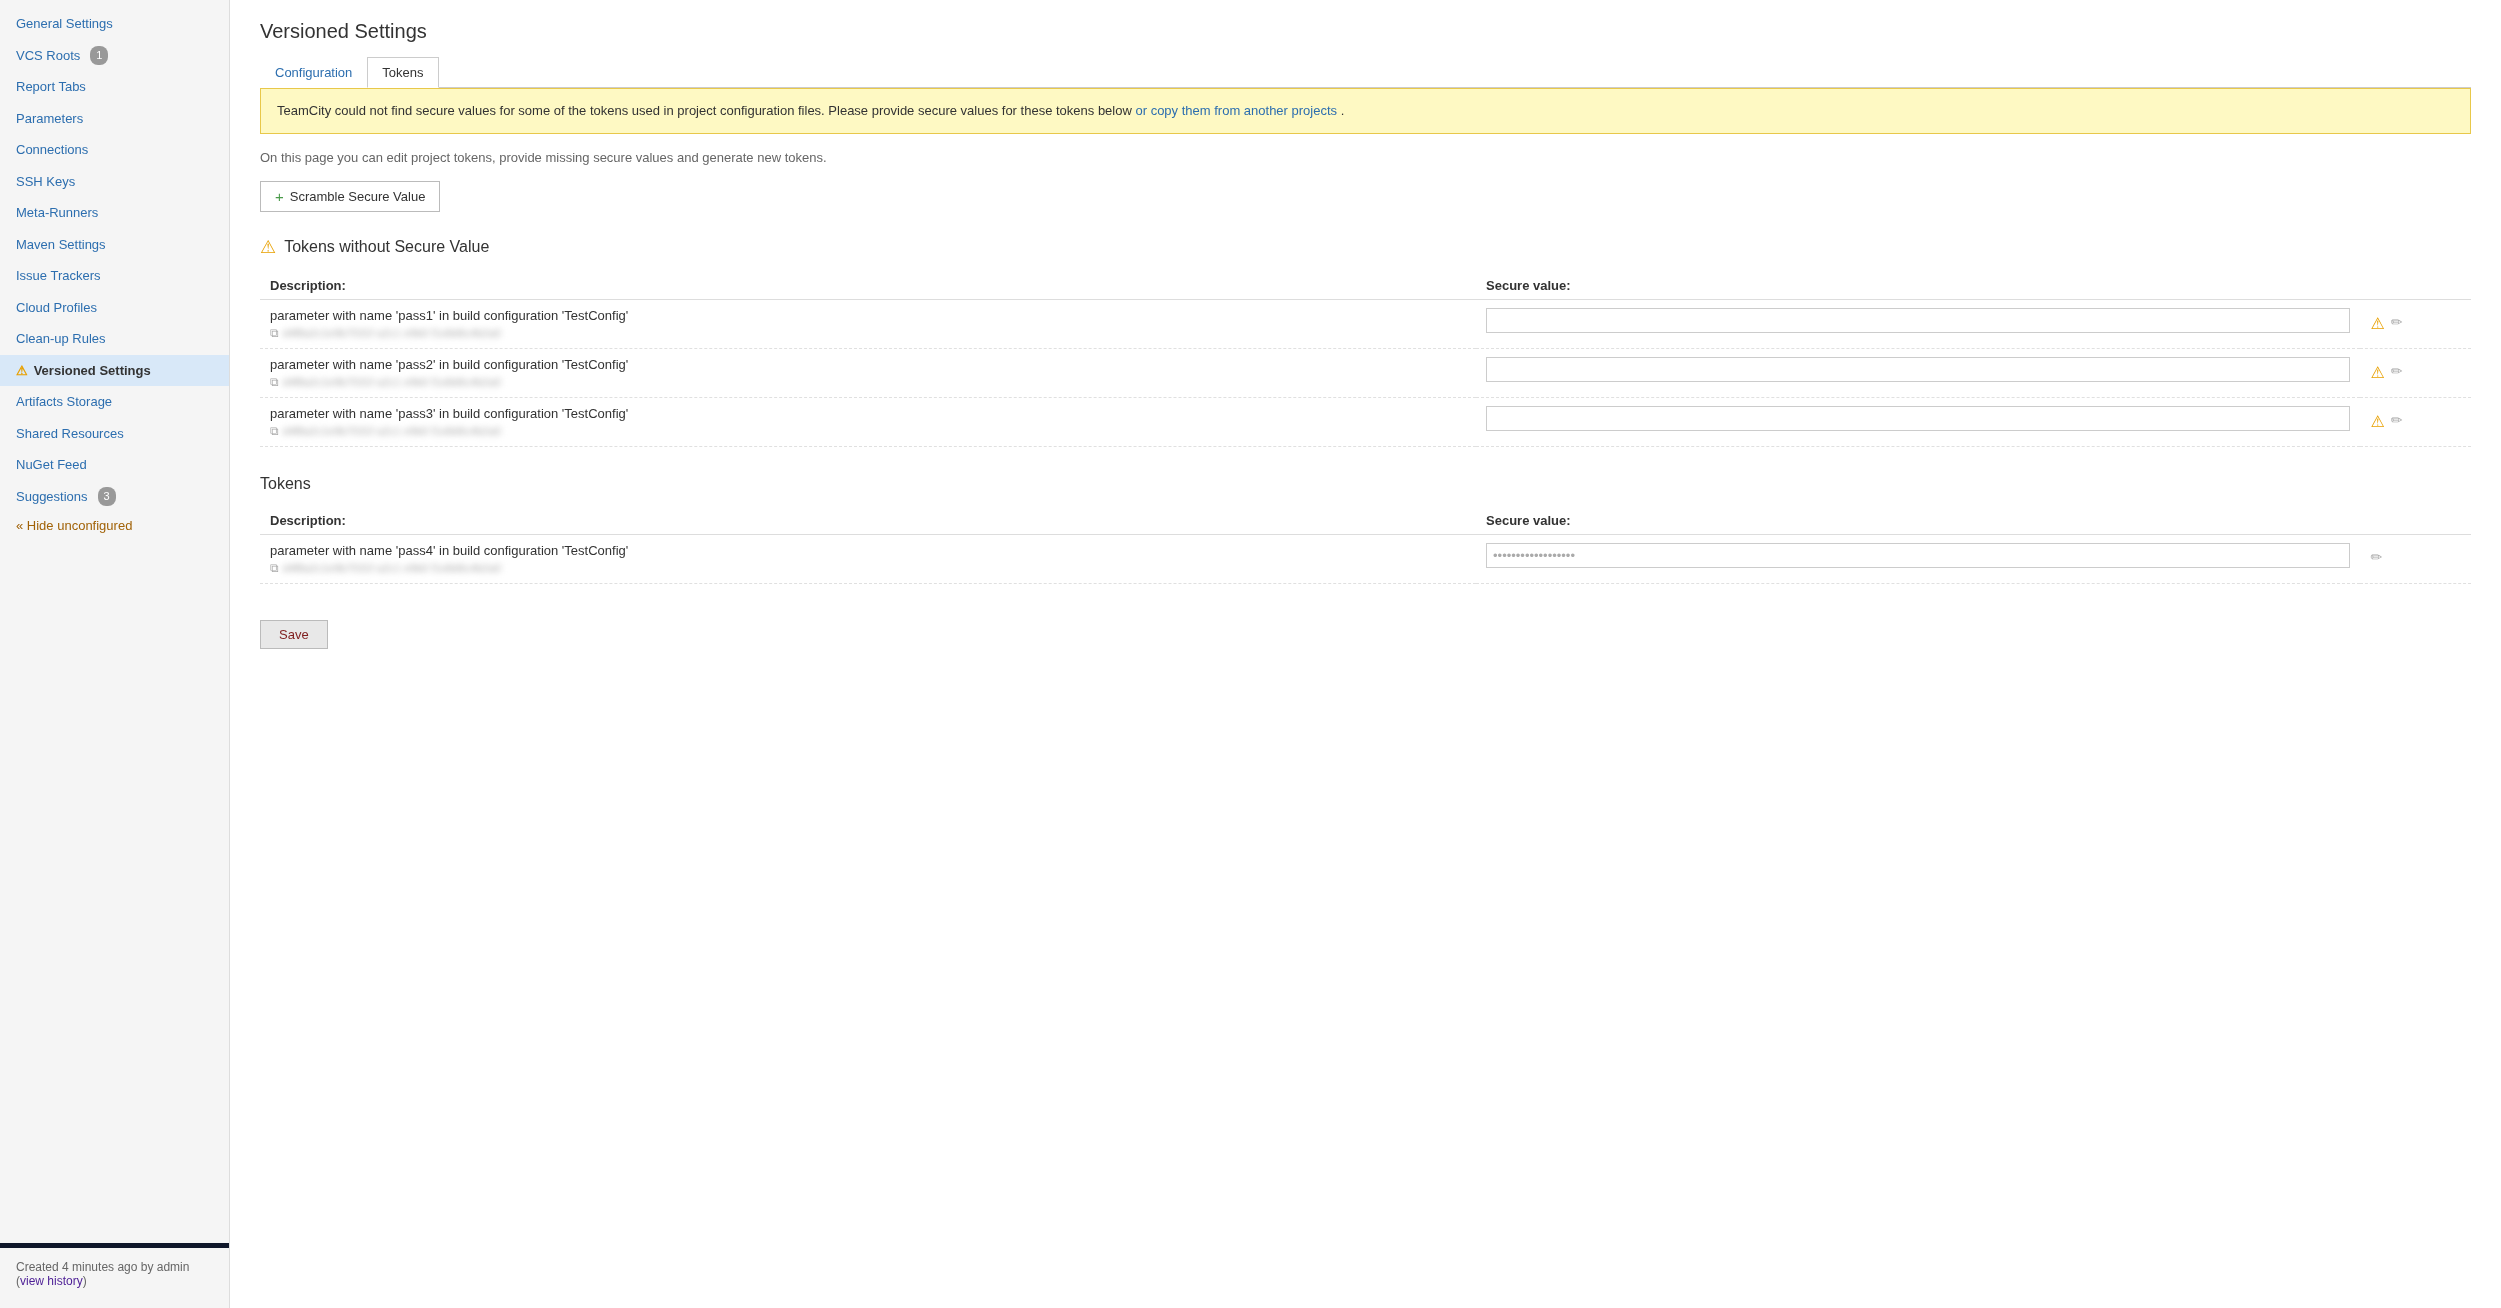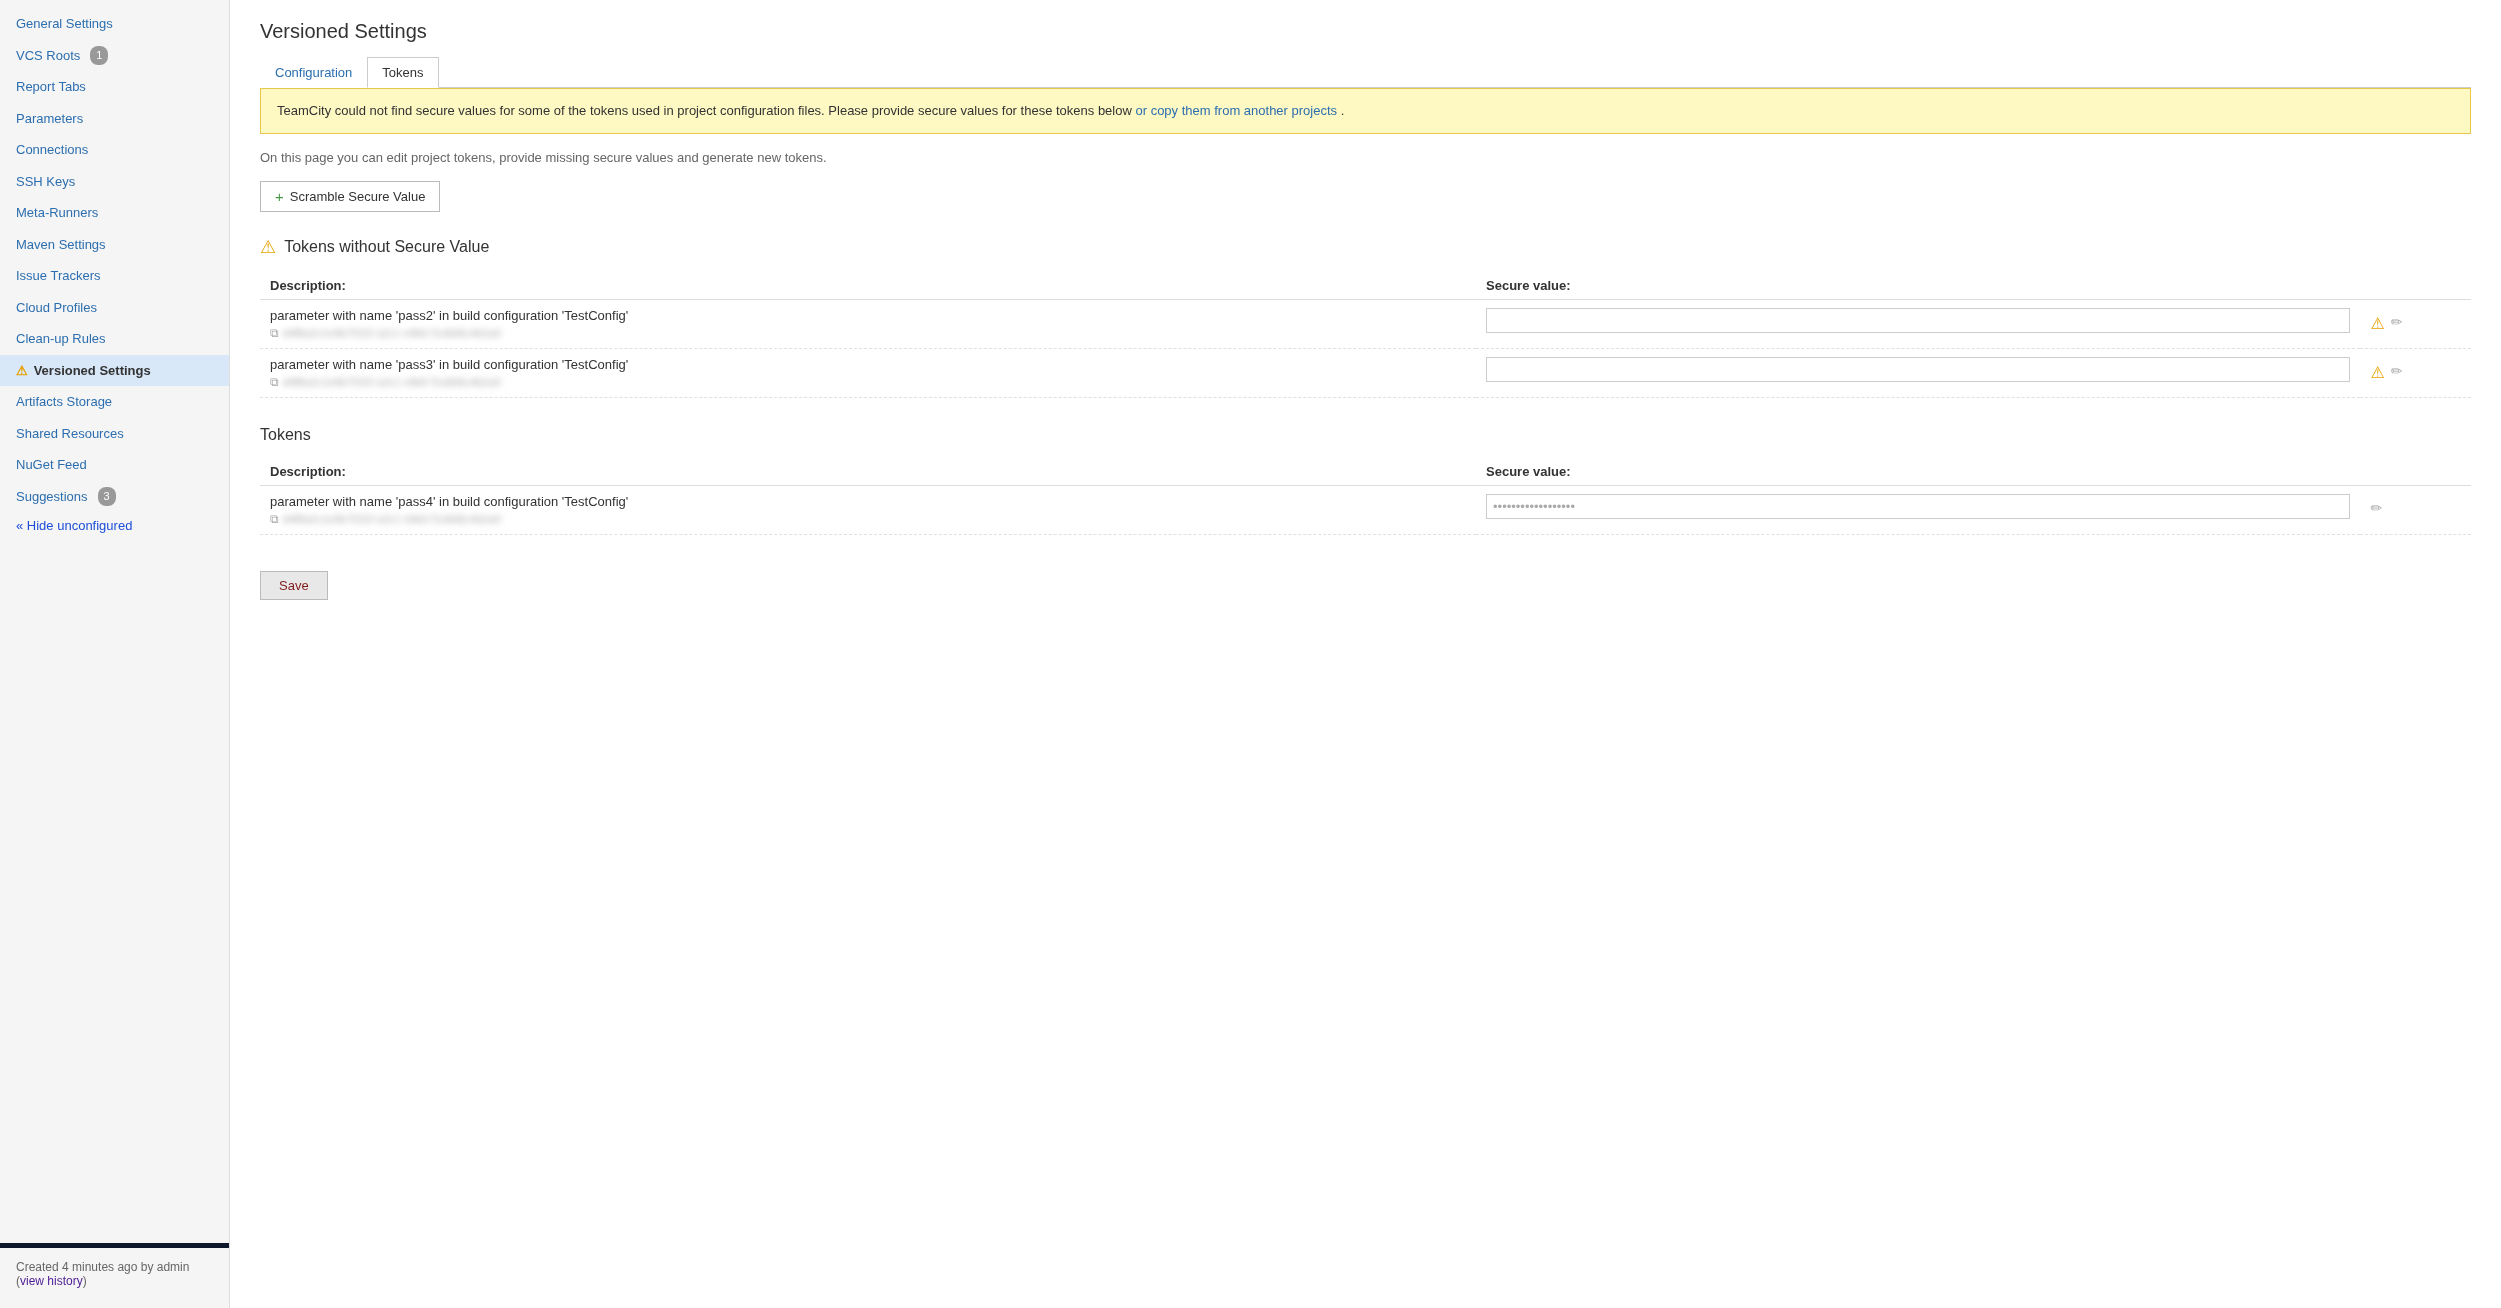--- a/index.html
+++ b/index.html
@@ -43,21 +43,21 @@
     .sidebar-footer {
       margin-top: auto;
       padding: 12px 16px;
       font-size: 12px;
       color: #666;
       border-top: 5px solid #0f172a;
     }
     .sidebar-footer a { color: #4c1d95; text-decoration: none; }
     .hide-unconfigured {
       padding: 6px 16px;
-      color: #1d4ed8;
+      color: #a16207;
       cursor: pointer;
       font-size: 13px;
     }
 
     
     .main {
       flex: 1;
       overflow-y: auto;
       padding: 20px 30px;
       background: #fff;
@@ -295,20 +295,36 @@
     <thead>
       <tr>
         <th class="col-desc">Description:</th>
         <th class="col-secure">Secure value:</th>
         <th class="col-actions"></th>
       </tr>
     </thead>
     <tbody id="tokens-without-value-body">
         <tr>
           <td>
+    <div class="token-row-desc">parameter with name 'pass1' in build configuration 'TestConfig'</div>
+    <div class="token-row-hash">
+      <span class="copy-icon">⧉</span>
+      <span style="filter: blur(3px); user-select: none;">d4f8a2c1e9b7031f a2c1 e9b0 f1e8d6c4b2a0</span>
+    </div>
+          </td>
+          <td><input type="password" class="secure-input" style=""></td>
+          <td>
+    <div class="action-cell">
+      <span class="warn-icon" title="No secure value set">⚠</span>
+      <span class="edit-icon">✏</span>
+    </div>
+          </td>
+        </tr>
+        <tr>
+          <td>
     <div class="token-row-desc">parameter with name 'pass2' in build configuration 'TestConfig'</div>
     <div class="token-row-hash">
       <span class="copy-icon">⧉</span>
       <span style="filter: blur(3px); user-select: none;">d4f8a2c1e9b7031f a2c1 e9b0 f1e8d6c4b2a0</span>
     </div>
           </td>
           <td><input type="password" class="secure-input" style=""></td>
           <td>
     <div class="action-cell">
       <span class="warn-icon" title="No secure value set">⚠</span>

